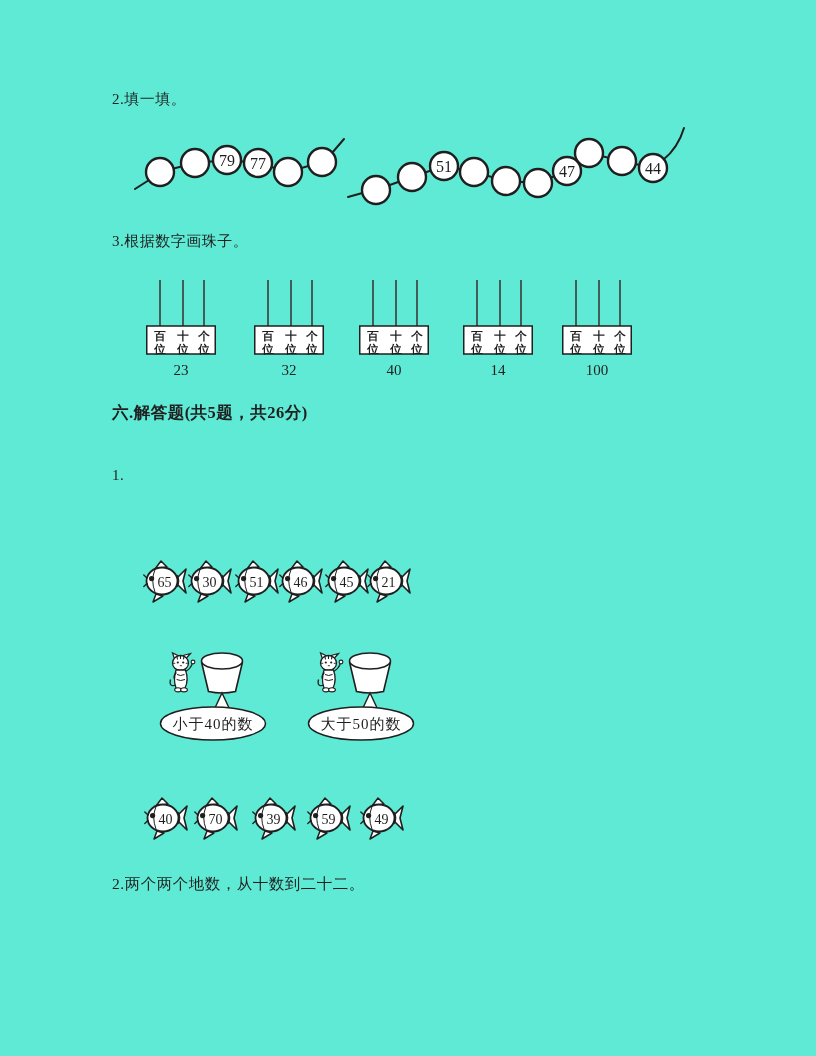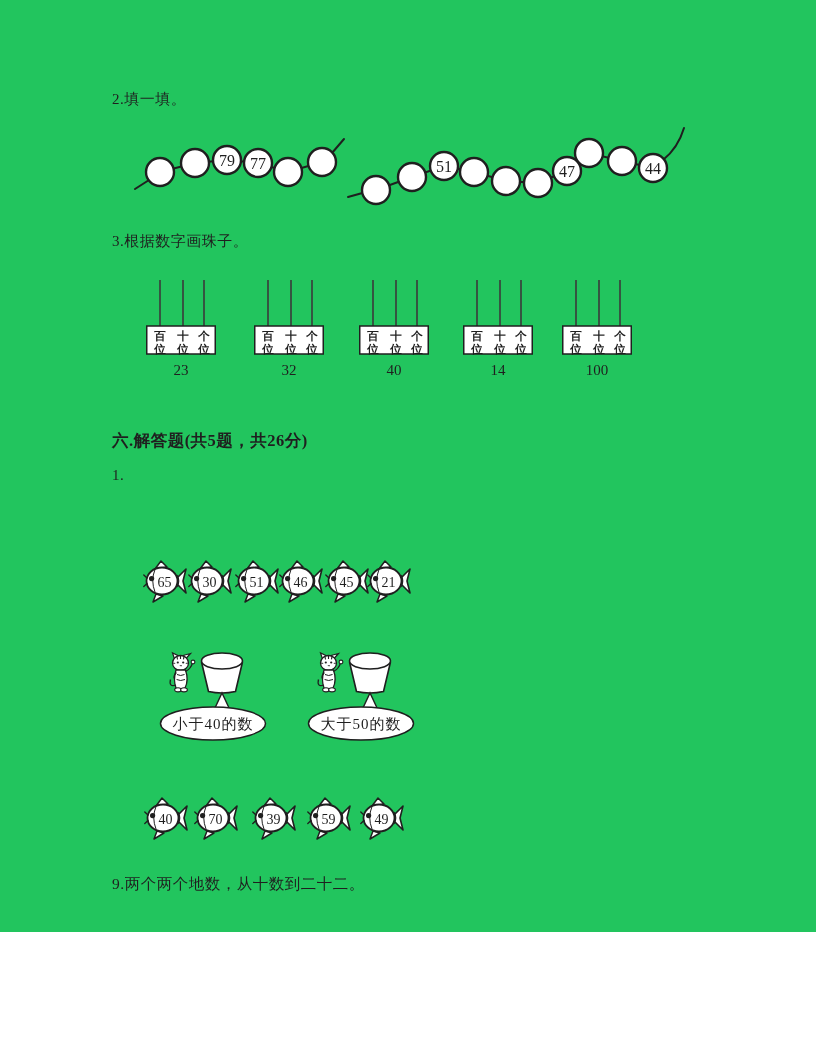--- a/index.html
+++ b/index.html
@@ -1,17 +1,17 @@
 <!DOCTYPE html>
 <html><head>
 <meta charset="utf-8">
 <style>
   html,body{margin:0;padding:0;background:#ffffff;}
   .page{
-    position:relative;width:816px;height:932px;background:#22c55e;overflow:hidden;
+    position:relative;width:816px;height:1056px;background:#5eead4;overflow:hidden;
     font-family:"Liberation Serif","DejaVu Serif",serif;color:#1f1f1f;
   }
   .txt{position:absolute;white-space:nowrap;font-size:15px;letter-spacing:.5px;}
   .txt.bold{font-weight:bold;}
   .fig{position:absolute;}
   svg text{font-family:"Liberation Serif","DejaVu Serif",serif;fill:#1f1f1f;}
 </style>
 </head>
 <body>
 
@@ -116,21 +116,21 @@
         <text x="14" y="59.5" text-anchor="middle" font-size="11.5" font-weight="bold">百</text>
         <text x="14" y="72.5" text-anchor="middle" font-size="11.5" font-weight="bold">位</text>
         <text x="37" y="59.5" text-anchor="middle" font-size="11.5" font-weight="bold">十</text>
         <text x="37" y="72.5" text-anchor="middle" font-size="11.5" font-weight="bold">位</text>
         <text x="58" y="59.5" text-anchor="middle" font-size="11.5" font-weight="bold">个</text>
         <text x="58" y="72.5" text-anchor="middle" font-size="11.5" font-weight="bold">位</text>
         <text x="35" y="95" text-anchor="middle" font-size="15">100</text>
       </svg>
     </div>
 
-  <div class="txt bold" style="left:112px;top:430px;font-size:16.5px;">六.解答题(共5题，共26分)</div>
+  <div class="txt bold" style="left:112px;top:402px;font-size:16.5px;">六.解答题(共5题，共26分)</div>
 
   <div class="txt" style="left:112px;top:467px;">1.</div>
 
   <div id="fishrow1">
       <svg width="44" height="50" viewBox="0 0 44 50" style="position:absolute;left:143px;top:558px;overflow:visible;">
         <polygon points="31,23 43,11 40,23 43,35" fill="#fff" stroke="#1f1f1f" stroke-width="1.6" stroke-linejoin="round"></polygon>
         <path d="M12,11 L18,3 L24,9 Z" fill="#fff" stroke="#1f1f1f" stroke-width="1.5" stroke-linejoin="round"></path>
         <path d="M13,36 L10,44 L20,38 Z" fill="#fff" stroke="#1f1f1f" stroke-width="1.5" stroke-linejoin="round"></path>
         <ellipse cx="19" cy="23" rx="15.5" ry="13.5" fill="#fff" stroke="#1f1f1f" stroke-width="1.8"></ellipse>
         <path d="M34,17 Q37.5,23 34,29" fill="none" stroke="#1f1f1f" stroke-width="1.2"></path>
@@ -300,15 +300,15 @@
         <path d="M13,36 L10,44 L20,38 Z" fill="#fff" stroke="#1f1f1f" stroke-width="1.5" stroke-linejoin="round"></path>
         <ellipse cx="19" cy="23" rx="15.5" ry="13.5" fill="#fff" stroke="#1f1f1f" stroke-width="1.8"></ellipse>
         <path d="M34,17 Q37.5,23 34,29" fill="none" stroke="#1f1f1f" stroke-width="1.2"></path>
         <path d="M12,11.5 Q7.5,22.5 12,34" fill="none" stroke="#1f1f1f" stroke-width="1"></path>
         <path d="M4,20 L0.8,17 M4,25.5 L0.8,28.5" stroke="#1f1f1f" stroke-width="1.4" stroke-linecap="round"></path>
         <circle cx="8.6" cy="20.6" r="2.6" fill="#1f1f1f"></circle>
         <text x="21.5" y="28.5" text-anchor="middle" font-size="14">49</text>
       </svg>
     </div>
 
-  <div class="txt" style="left:112px;top:874px;font-size:15.5px;">9.两个两个地数，从十数到二十二。</div>
+  <div class="txt" style="left:112px;top:874px;font-size:15.5px;">2.两个两个地数，从十数到二十二。</div>
 
 </div>
 
 </body></html>

